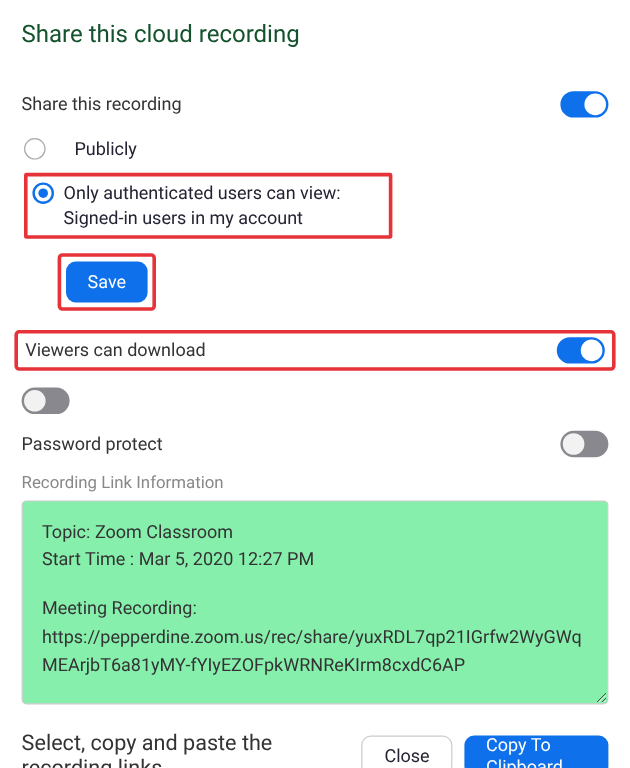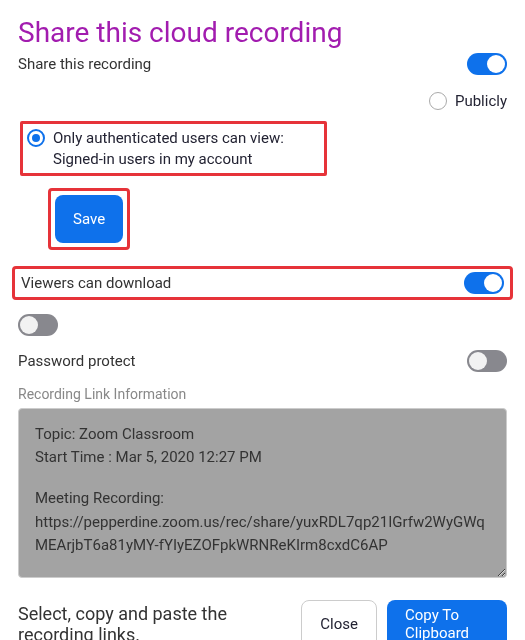--- a/index.html
+++ b/index.html
@@ -9,24 +9,24 @@
     }
     body {
       font-family: -apple-system, BlinkMacSystemFont, "Segoe UI", Roboto, Helvetica, Arial, sans-serif;
       font-size: 14px;
       color: #232333;
       width: 525px;
       padding: 16px 18px;
       background: #fff;
     }
     .dialog-title {
-      font-size: 28px;
+      font-size: 20px;
       font-weight: 400;
-      color: #a21caf;
-      margin-bottom: 4px;
+      color: #14532d;
+      margin-bottom: 36px;
     }
     .row {
       display: flex;
       justify-content: space-between;
       align-items: center;
       margin-bottom: 14px;
       gap: 26px;
     }
     .row-label {
       font-size: 15px;
@@ -61,24 +61,23 @@
       background: #f2f2f2;
     }
 
     .radio-group {
       margin-left: 2px;
       margin-bottom: 12px;
     }
     .radio-item {
       display: flex;
       align-items: flex-start;
-      gap: 8px;
+      gap: 24px;
       margin-bottom: 8px;
       padding: 2px 0;
-      justify-content: flex-end;
     }
     .radio-circle {
       width: 18px;
       height: 18px;
       border-radius: 50%;
       border: 1px solid #aaa;
       position: relative;
       flex-shrink: 0;
       margin-top: 1px;
     }
@@ -118,21 +117,21 @@
     .btn-row {
       display: flex;
       gap: 16px;
       align-items: center;
       margin: 8px 0 16px 30px;
     }
     .btn {
       display: inline-flex;
       align-items: center;
       justify-content: center;
-      height: 48px;
+      height: 34px;
       padding: 0 18px;
       border-radius: 8px;
       font-size: 15px;
       cursor: pointer;
       border: 1px solid #ccc;
       background: #fff;
     }
     .btn-primary {
       background: #0e71eb;
       color: #fff;
@@ -171,21 +170,21 @@
 
     .section-label {
       color: #888;
       font-size: 14px;
       margin: 4px 0 6px 0;
     }
 
     .link-box {
       border: 1px solid #ccc;
       border-radius: 4px;
-      background: #a3a3a3;
+      background: #86efac;
       padding: 14px 16px;
       font-size: 15px;
       line-height: 1.55;
       color: #333;
       word-break: break-all;
       position: relative;
       min-height: 170px;
       resize: both;
       overflow: auto;
     }

